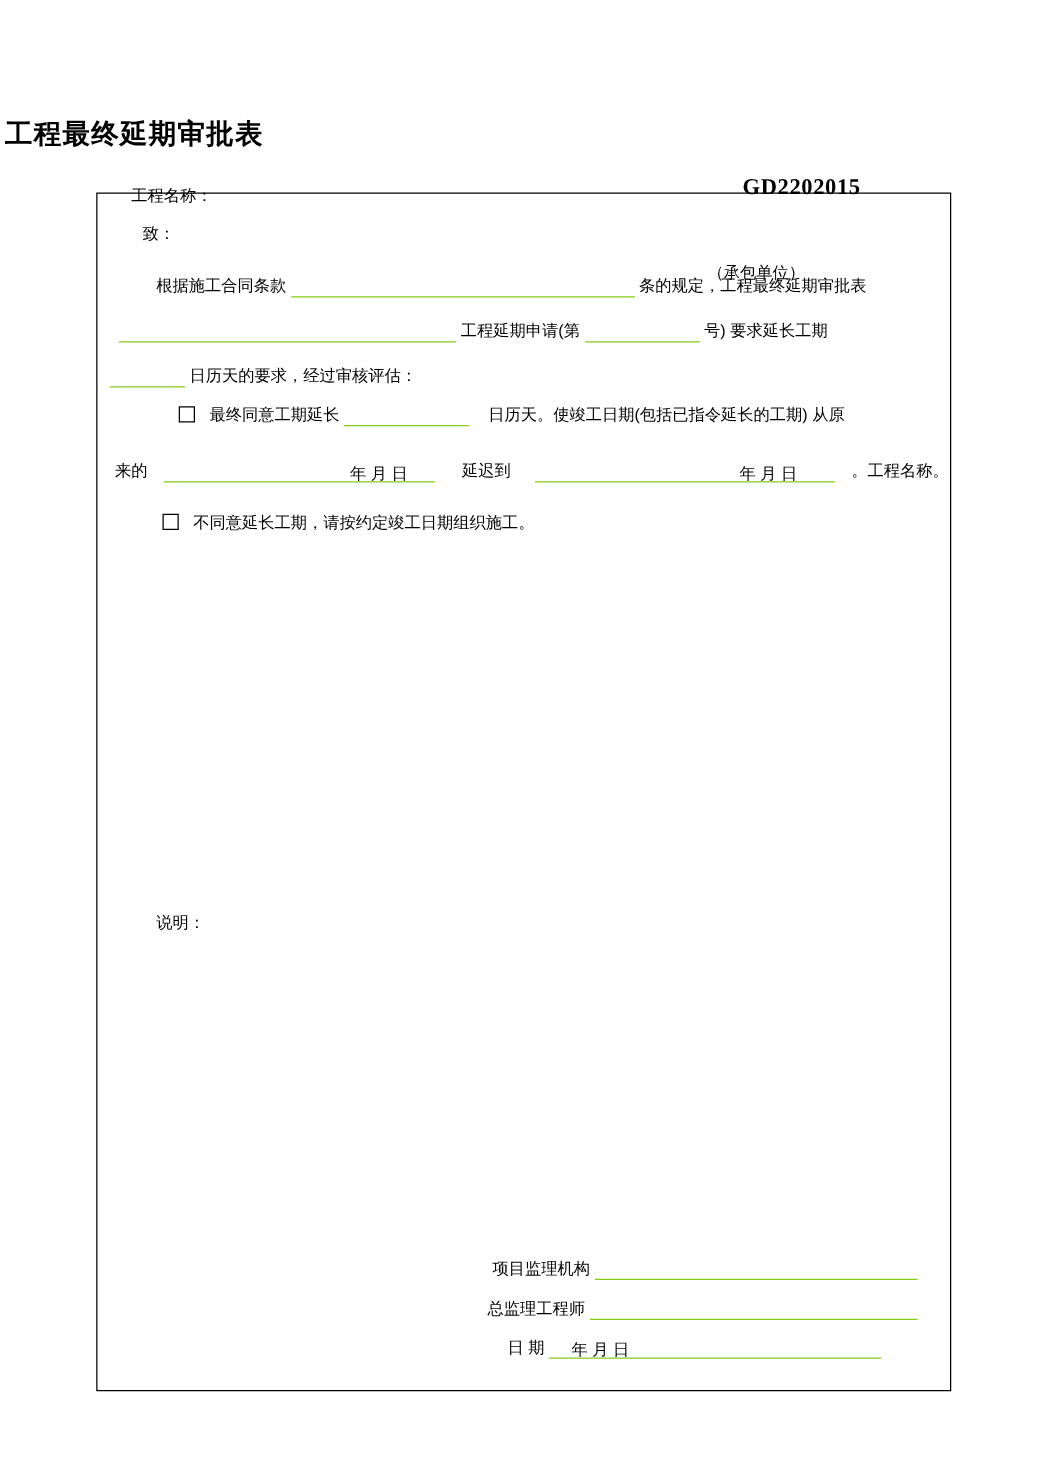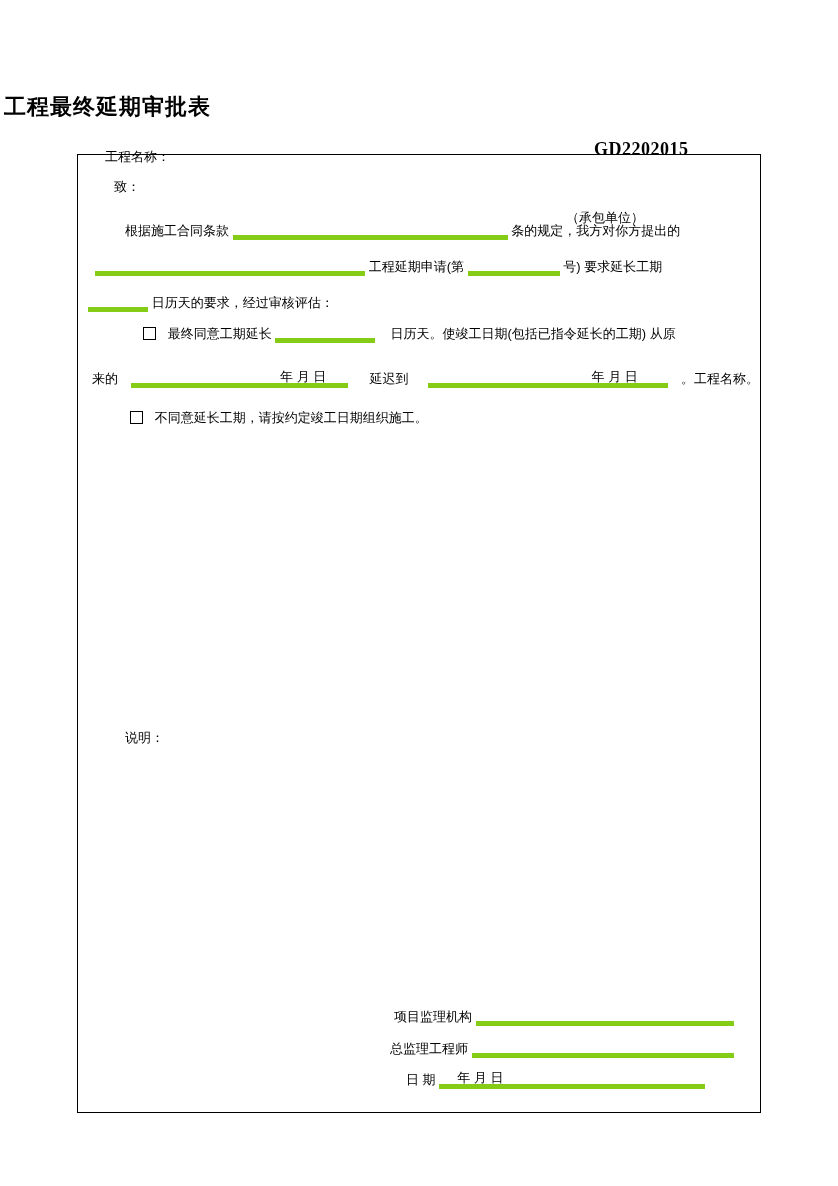--- a/index.html
+++ b/index.html
@@ -55,21 +55,21 @@
     border: 1px solid #000;
     box-sizing: border-box;
   }
   .row {
     position: absolute;
     font-size: 13px;
     white-space: nowrap;
   }
   .uline {
     display: inline-block;
-    border-bottom: 5px solid #84cc16;
+    border-bottom: 1px solid #84cc16;
     height: 15px;
     vertical-align: bottom;
   }
   .to-label { top: 178px; left: 114px; }
   .contractor { top: 178px; left: 566px; margin-top: 31px; }
   .clause-line { top: 220px; left: 125px; }
   .apply-line { top: 256px; left: 95px; }
   .days-line { top: 292px; left: 88px; }
   .chk {
     display: inline-block;
@@ -100,21 +100,21 @@
   <div class="form-code">GD2202015</div>
 
   <div class="box"></div>
 
   <div class="row to-label">致：</div>
   <div class="row contractor">（承包单位）</div>
 
   <div class="row clause-line">
     <span>根据施工合同条款</span>
     <span class="uline" style="width:275px;"></span>
-    <span>条的规定，我方对你方提出的</span>
+    <span>条的规定，工程最终延期审批表</span>
   </div>
 
   <div class="row apply-line">
     <span class="uline" style="width:270px;"></span>
     <span>工程延期申请(第</span>
     <span class="uline" style="width:92px;"></span>
     <span>号) 要求延长工期</span>
   </div>
 
   <div class="row days-line">

